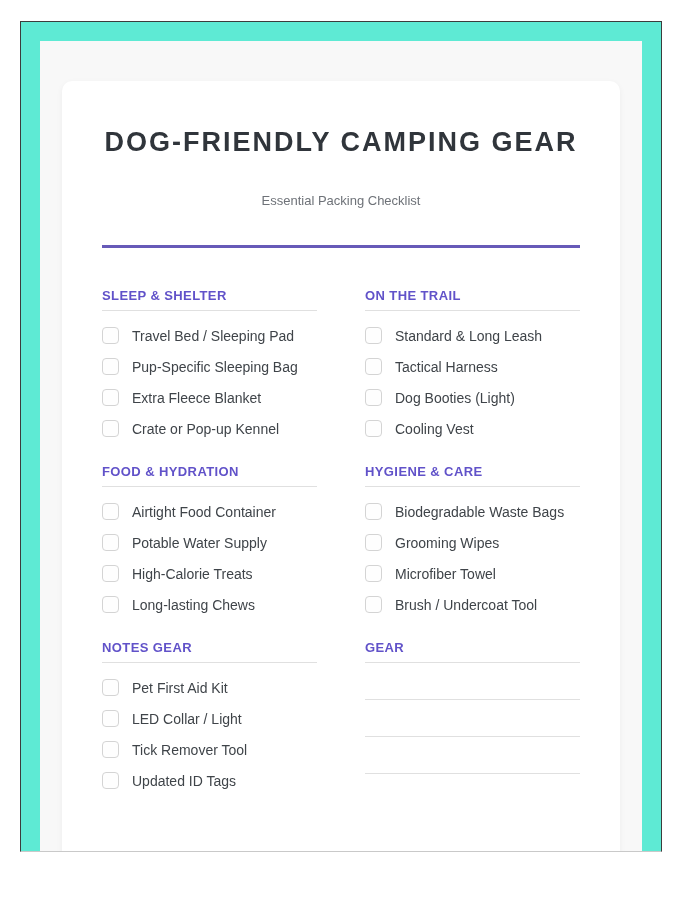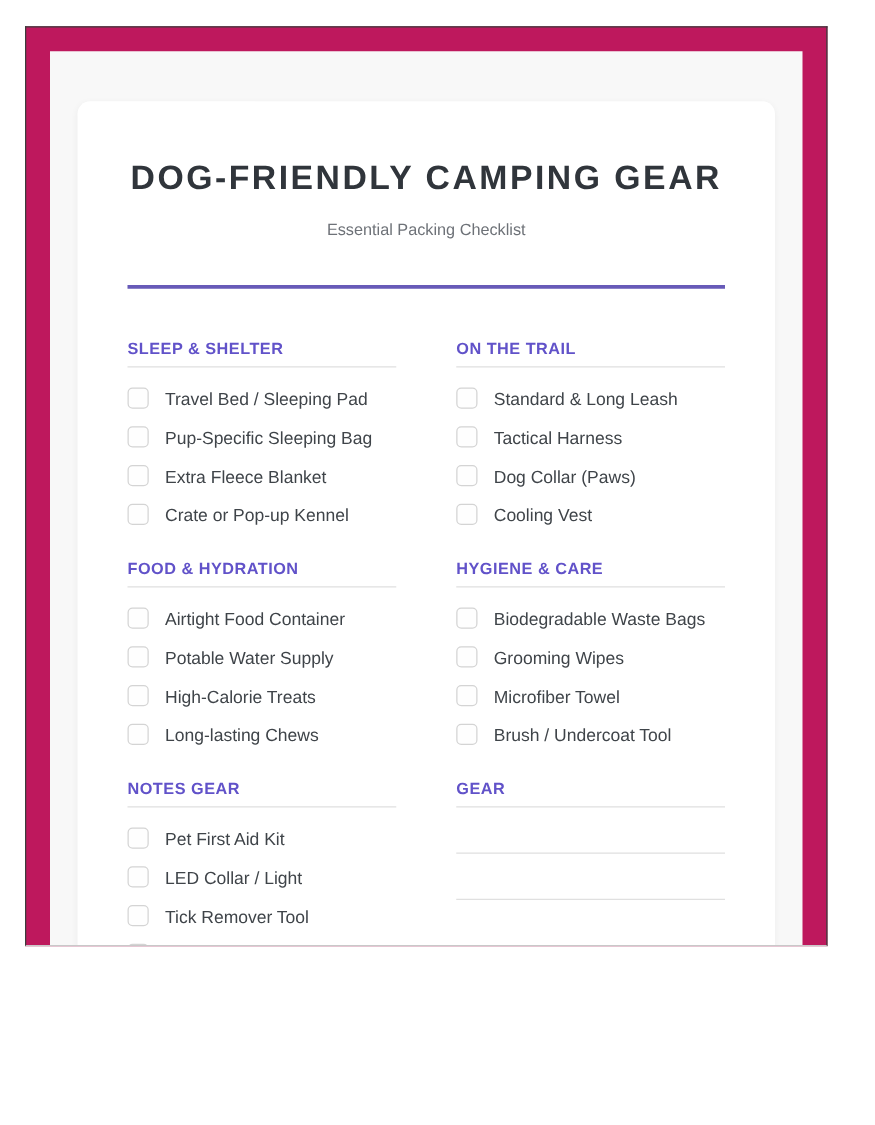--- a/index.html
+++ b/index.html
@@ -12,25 +12,25 @@
     width: 700px;
     height: 900px;
     position: relative;
     overflow: hidden;
   }
   .frame {
     position: absolute;
     left: 20px;
     top: 21px;
     width: 642px;
-    height: 736px;
+    height: 831px;
     box-sizing: border-box;
     border: 1px solid var(--frame-border, #3c3c3c);
     border-bottom: 1px solid var(--frame-bottom-border, #c9c9c9);
-    background: #be185d;
+    background: #5eead4;
     overflow: hidden;
   }
   .panel {
     width: 602px;
     margin: 19px auto 0;
     background: var(--panel-bg, #f8f8f8);
     height: calc(100% - 19px);
     box-sizing: border-box;
     padding-top: 40px;
   }
@@ -47,21 +47,21 @@
   .page-title {
     margin: 0;
     font-size: 27px;
     line-height: 31px;
     font-weight: bold;
     letter-spacing: 2px;
     text-align: center;
     color: var(--title-text, #30353b);
   }
   .page-subtitle {
-    margin: 18px 0 0;
+    margin: 35px 0 0;
     font-size: 13px;
     line-height: 15px;
     text-align: center;
     color: var(--subtitle-text, #6e7278);
   }
   .title-divider {
     height: 3px;
     margin-top: 37px;
     background: var(--divider, #675ab8);
   }
@@ -197,21 +197,21 @@
                 <div class="item">
                   <span class="checkbox"></span>
                   <span class="item-label">Standard &amp; Long Leash</span>
                 </div>
                 <div class="item">
                   <span class="checkbox"></span>
                   <span class="item-label">Tactical Harness</span>
                 </div>
                 <div class="item">
                   <span class="checkbox"></span>
-                  <span class="item-label">Dog Collar (Paws)</span>
+                  <span class="item-label">Dog Booties (Light)</span>
                 </div>
                 <div class="item">
                   <span class="checkbox"></span>
                   <span class="item-label">Cooling Vest</span>
                 </div>
               </div>
             </section>
             <section class="section">
               <h2 class="sec-heading">HYGIENE &amp; CARE</h2>
               <div class="items">

